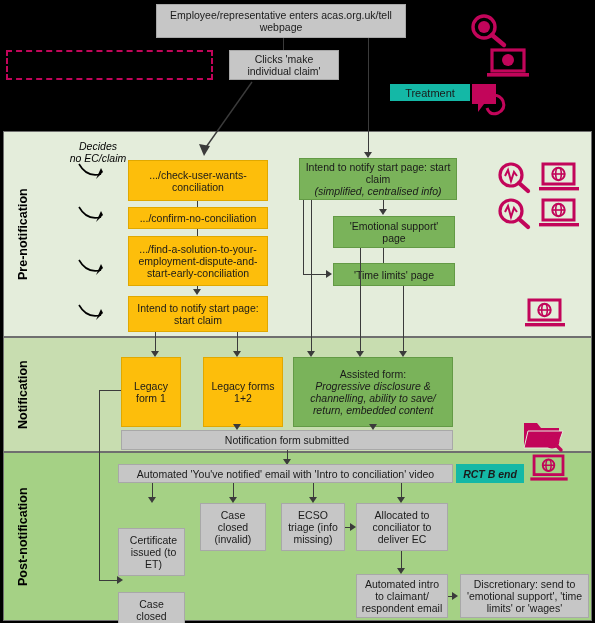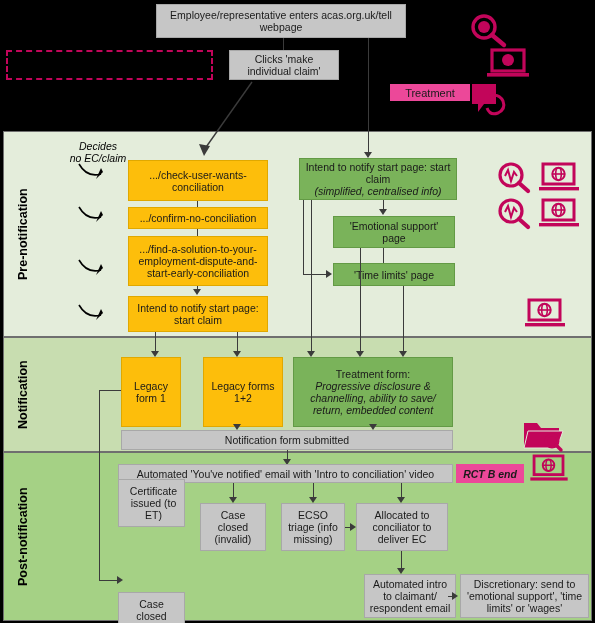--- a/index.html
+++ b/index.html
@@ -19,21 +19,21 @@
   }
   .node{
     position:absolute;box-sizing:border-box;
     display:flex;align-items:center;justify-content:center;text-align:center;
     font-size:10.5px;line-height:12px;color:#1a1a1a;padding:2px 4px;
     border:1px solid #9a9a9a;
   }
   .grey{background:#c6c6c6;border-color:#a8a8a8;}
   .amber{background:#fdbe0b;border-color:#e0a800;}
   .green{background:#7ab35a;border-color:#639a45;}
-  .plain{background:#ec4899;border:none;}
+  .plain{background:#14b8a6;border:none;}
   .dashed{background:transparent;border:2px dashed #c2055a;}
   .ital{font-style:italic;}
   .bold-ital{font-weight:bold;font-style:italic;}
   .lbl{position:absolute;font-size:10.5px;font-style:italic;color:#000;
        text-align:center;line-height:12px;}
   .ln{position:absolute;background:#3b3b3b;}
   .lnv{width:1.4px;}
   .lnh{height:1.4px;}
   .arw{position:absolute;width:0;height:0;}
   .arw-d{border-left:4.5px solid transparent;border-right:4.5px solid transparent;border-top:6px solid #3b3b3b;}
@@ -187,21 +187,21 @@
     <line x1="14.3" y1="11" x2="26.7" y2="11" stroke="#c2055a" stroke-width="1.6"></line>
     <ellipse cx="20.5" cy="11" rx="2.8" ry="6.2" fill="none" stroke="#c2055a" stroke-width="1.6"></ellipse>
     <rect x="1" y="24" width="40" height="3.4" fill="#c2055a"></rect>
   </svg>
 
   <div class="node amber" style="left:121px;top:357px;width:60px;height:70px;">Legacy form 1</div>
 
   <div class="node amber" style="left:203px;top:357px;width:80px;height:70px;">Legacy forms 1+2</div>
 
   <div class="node green" style="left:293px;top:357px;width:160px;height:70px;flex-direction:column;">
-    <span>Treatment form:</span>
+    <span>Assisted form:</span>
     <span class="ital">Progressive disclosure &amp; channelling, ability to save/ return, embedded content</span>
   </div>
 
   <div class="node grey" style="left:121px;top:430px;width:332px;height:20px;">Notification form submitted</div>
 
   <div class="ln lnv" style="left:237px;top:427px;height:1px;"></div>
   <div class="arw arw-d" style="left:233px;top:424px;"></div>
   <div class="ln lnv" style="left:373px;top:427px;height:1px;"></div>
   <div class="arw arw-d" style="left:369px;top:424px;"></div>
 
@@ -234,36 +234,36 @@
 
   <div class="ln lnv" style="left:152px;top:483px;height:16px;"></div>
   <div class="arw arw-d" style="left:148px;top:497px;"></div>
   <div class="ln lnv" style="left:233px;top:483px;height:16px;"></div>
   <div class="arw arw-d" style="left:229px;top:497px;"></div>
   <div class="ln lnv" style="left:313px;top:483px;height:16px;"></div>
   <div class="arw arw-d" style="left:309px;top:497px;"></div>
   <div class="ln lnv" style="left:401px;top:483px;height:16px;"></div>
   <div class="arw arw-d" style="left:397px;top:497px;"></div>
 
-  <div class="node grey" style="left:118px;top:479px;width:67px;height:48px;padding-left:8px;">Certificate issued (to ET)</div>
+  <div class="node grey" style="left:118px;top:528px;width:67px;height:48px;padding-left:8px;">Certificate issued (to ET)</div>
 
   <div class="node grey" style="left:200px;top:503px;width:66px;height:48px;">Case closed (invalid)</div>
 
   <div class="node grey" style="left:281px;top:503px;width:64px;height:48px;">ECSO triage (info missing)</div>
 
   <div class="node grey" style="left:356px;top:503px;width:92px;height:48px;">Allocated to conciliator to deliver EC</div>
 
   <div class="ln lnh" style="left:345px;top:527px;width:6px;"></div>
   <div class="arw arw-r" style="left:350px;top:523px;"></div>
 
   <div class="node grey" style="left:118px;top:592px;width:67px;height:60px;">Case closed (dropped/ settled)</div>
 
   <div class="ln lnv" style="left:401px;top:551px;height:20px;"></div>
   <div class="arw arw-d" style="left:397px;top:568px;"></div>
 
-  <div class="node grey" style="left:364px;top:574px;width:92px;height:44px;">Automated intro to claimant/ respondent email</div>
+  <div class="node grey" style="left:356px;top:574px;width:92px;height:44px;">Automated intro to claimant/ respondent email</div>
 
   <div class="node grey" style="left:460px;top:574px;width:129px;height:44px;">Discretionary: send to 'emotional support', 'time limits' or 'wages'</div>
 
   <div class="ln lnh" style="left:448px;top:596px;width:5px;"></div>
   <div class="arw arw-r" style="left:452px;top:592px;"></div>
 
 </div>
 
 </body></html>

